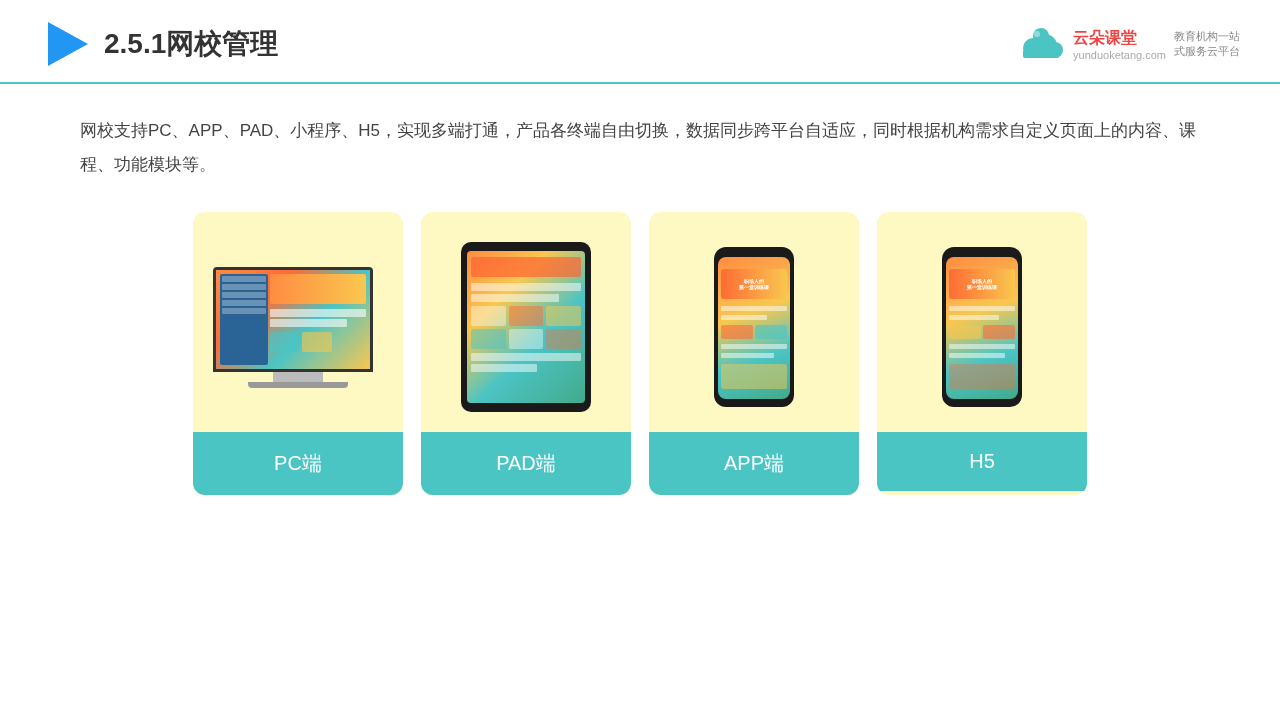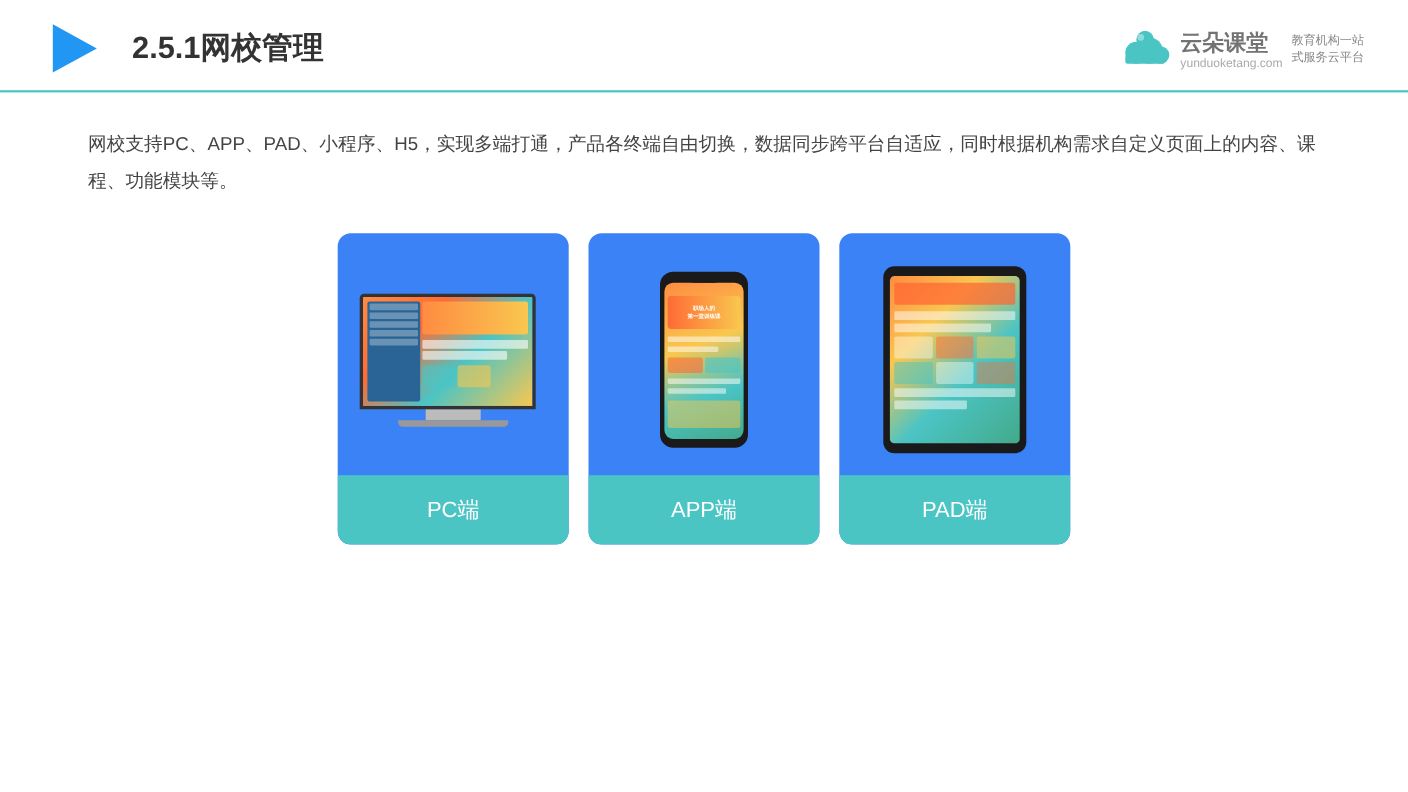--- a/index.html
+++ b/index.html
@@ -16,21 +16,21 @@
     .header {
       display: flex;
       align-items: center;
       justify-content: space-between;
       padding: 18px 40px 12px 40px;
       border-bottom: 2px solid #4bc4c4;
     }
     .header-left {
       display: flex;
       align-items: center;
-      gap: 28px;
+      gap: 12px;
     }
     .play-icon {
       width: 52px;
       height: 52px;
     }
     .page-title {
       font-size: 28px;
       font-weight: bold;
       color: #333;
     }
@@ -42,22 +42,22 @@
     .logo-area {
       display: flex;
       align-items: center;
       gap: 8px;
     }
     .logo-cloud {
       width: 48px;
       height: 36px;
     }
     .logo-text-main {
-      font-size: 20px;
-      color: #737373;
+      font-size: 16px;
+      color: #ef4444;
       font-weight: bold;
     }
     .logo-tagline {
       font-size: 11px;
       color: #888;
       text-align: center;
       font-family: Liberation Mono, monospace;
     }
     .logo-url {
       font-size: 11px;
@@ -74,21 +74,21 @@
 
     
     .cards-container {
       display: flex;
       gap: 18px;
       padding: 20px 60px 20px 60px;
       justify-content: center;
     }
 
     .card {
-      background: #3b82f6;
+      background: #fef9c3;
       border-radius: 12px;
       width: 210px;
       display: flex;
       flex-direction: column;
       align-items: center;
       overflow: hidden;
       flex-shrink: 0;
     }
 
     .card-image-area {
@@ -343,20 +343,45 @@
         </div>
         <div class="pc-stand"></div>
         <div class="pc-base"></div>
       </div>
     </div>
     <div class="card-label">PC端</div>
   </div>
 
   <div class="card">
     <div class="card-image-area">
+      <div class="tablet-mockup">
+        <div class="tablet-body">
+          <div class="tablet-screen">
+            <div class="tablet-header-sim"></div>
+            <div class="tablet-content-row"></div>
+            <div class="tablet-content-row" style="width:80%"></div>
+            <div class="tablet-grid">
+              <div class="tablet-grid-item"></div>
+              <div class="tablet-grid-item" style="background:rgba(255,107,53,0.5)"></div>
+              <div class="tablet-grid-item" style="background:rgba(249,199,79,0.5)"></div>
+              <div class="tablet-grid-item" style="background:rgba(75,196,196,0.5)"></div>
+              <div class="tablet-grid-item"></div>
+              <div class="tablet-grid-item" style="background:rgba(255,107,53,0.4)"></div>
+            </div>
+            <div class="tablet-content-row" style="margin-top:4px"></div>
+            <div class="tablet-content-row" style="width:60%"></div>
+          </div>
+        </div>
+      </div>
+    </div>
+    <div class="card-label">PAD端</div>
+  </div>
+
+  <div class="card">
+    <div class="card-image-area">
       <div class="phone-mockup">
         <div class="phone-body">
           <div class="phone-notch"></div>
           <div class="phone-screen">
             <div class="phone-screen-content">
               <div class="phone-banner">
                 <div class="phone-banner-text">职场人的<br>第一堂训练课</div>
               </div>
               <div class="phone-row"></div>
               <div class="phone-row" style="width:70%"></div>
@@ -368,40 +393,41 @@
               <div class="phone-row" style="width:80%"></div>
               <div style="height:25px;background:rgba(249,199,79,0.5);border-radius:2px;margin-top:3px"></div>
             </div>
           </div>
         </div>
       </div>
     </div>
     <div class="card-label">APP端</div>
   </div>
 
+
   <div class="card">
     <div class="card-image-area">
-      <div class="tablet-mockup">
-        <div class="tablet-body">
-          <div class="tablet-screen">
-            <div class="tablet-header-sim"></div>
-            <div class="tablet-content-row"></div>
-            <div class="tablet-content-row" style="width:80%"></div>
-            <div class="tablet-grid">
-              <div class="tablet-grid-item"></div>
-              <div class="tablet-grid-item" style="background:rgba(255,107,53,0.5)"></div>
-              <div class="tablet-grid-item" style="background:rgba(249,199,79,0.5)"></div>
-              <div class="tablet-grid-item" style="background:rgba(75,196,196,0.5)"></div>
-              <div class="tablet-grid-item"></div>
-              <div class="tablet-grid-item" style="background:rgba(255,107,53,0.4)"></div>
+      <div class="phone-mockup">
+        <div class="phone-body">
+          <div class="phone-notch"></div>
+          <div class="phone-screen">
+            <div class="phone-screen-content">
+              <div class="phone-banner">
+                <div class="phone-banner-text">职场人的<br>第一堂训练课</div>
+              </div>
+              <div class="phone-row"></div>
+              <div class="phone-row" style="width:75%"></div>
+              <div style="display:flex;gap:2px;margin:2px 0">
+                <div style="height:14px;flex:1;background:rgba(249,199,79,0.6);border-radius:2px"></div>
+                <div style="height:14px;flex:1;background:rgba(255,107,53,0.6);border-radius:2px"></div>
+              </div>
+              <div class="phone-row"></div>
+              <div class="phone-row" style="width:85%"></div>
+              <div style="height:25px;background:rgba(255,107,53,0.4);border-radius:2px;margin-top:3px"></div>
             </div>
-            <div class="tablet-content-row" style="margin-top:4px"></div>
-            <div class="tablet-content-row" style="width:60%"></div>
           </div>
         </div>
       </div>
     </div>
-    <div class="card-label">PAD端</div>
-  </div>
-
-
+    <div class="card-label">H5</div>
+  </div>
 
 </div>
 
 </body></html>

